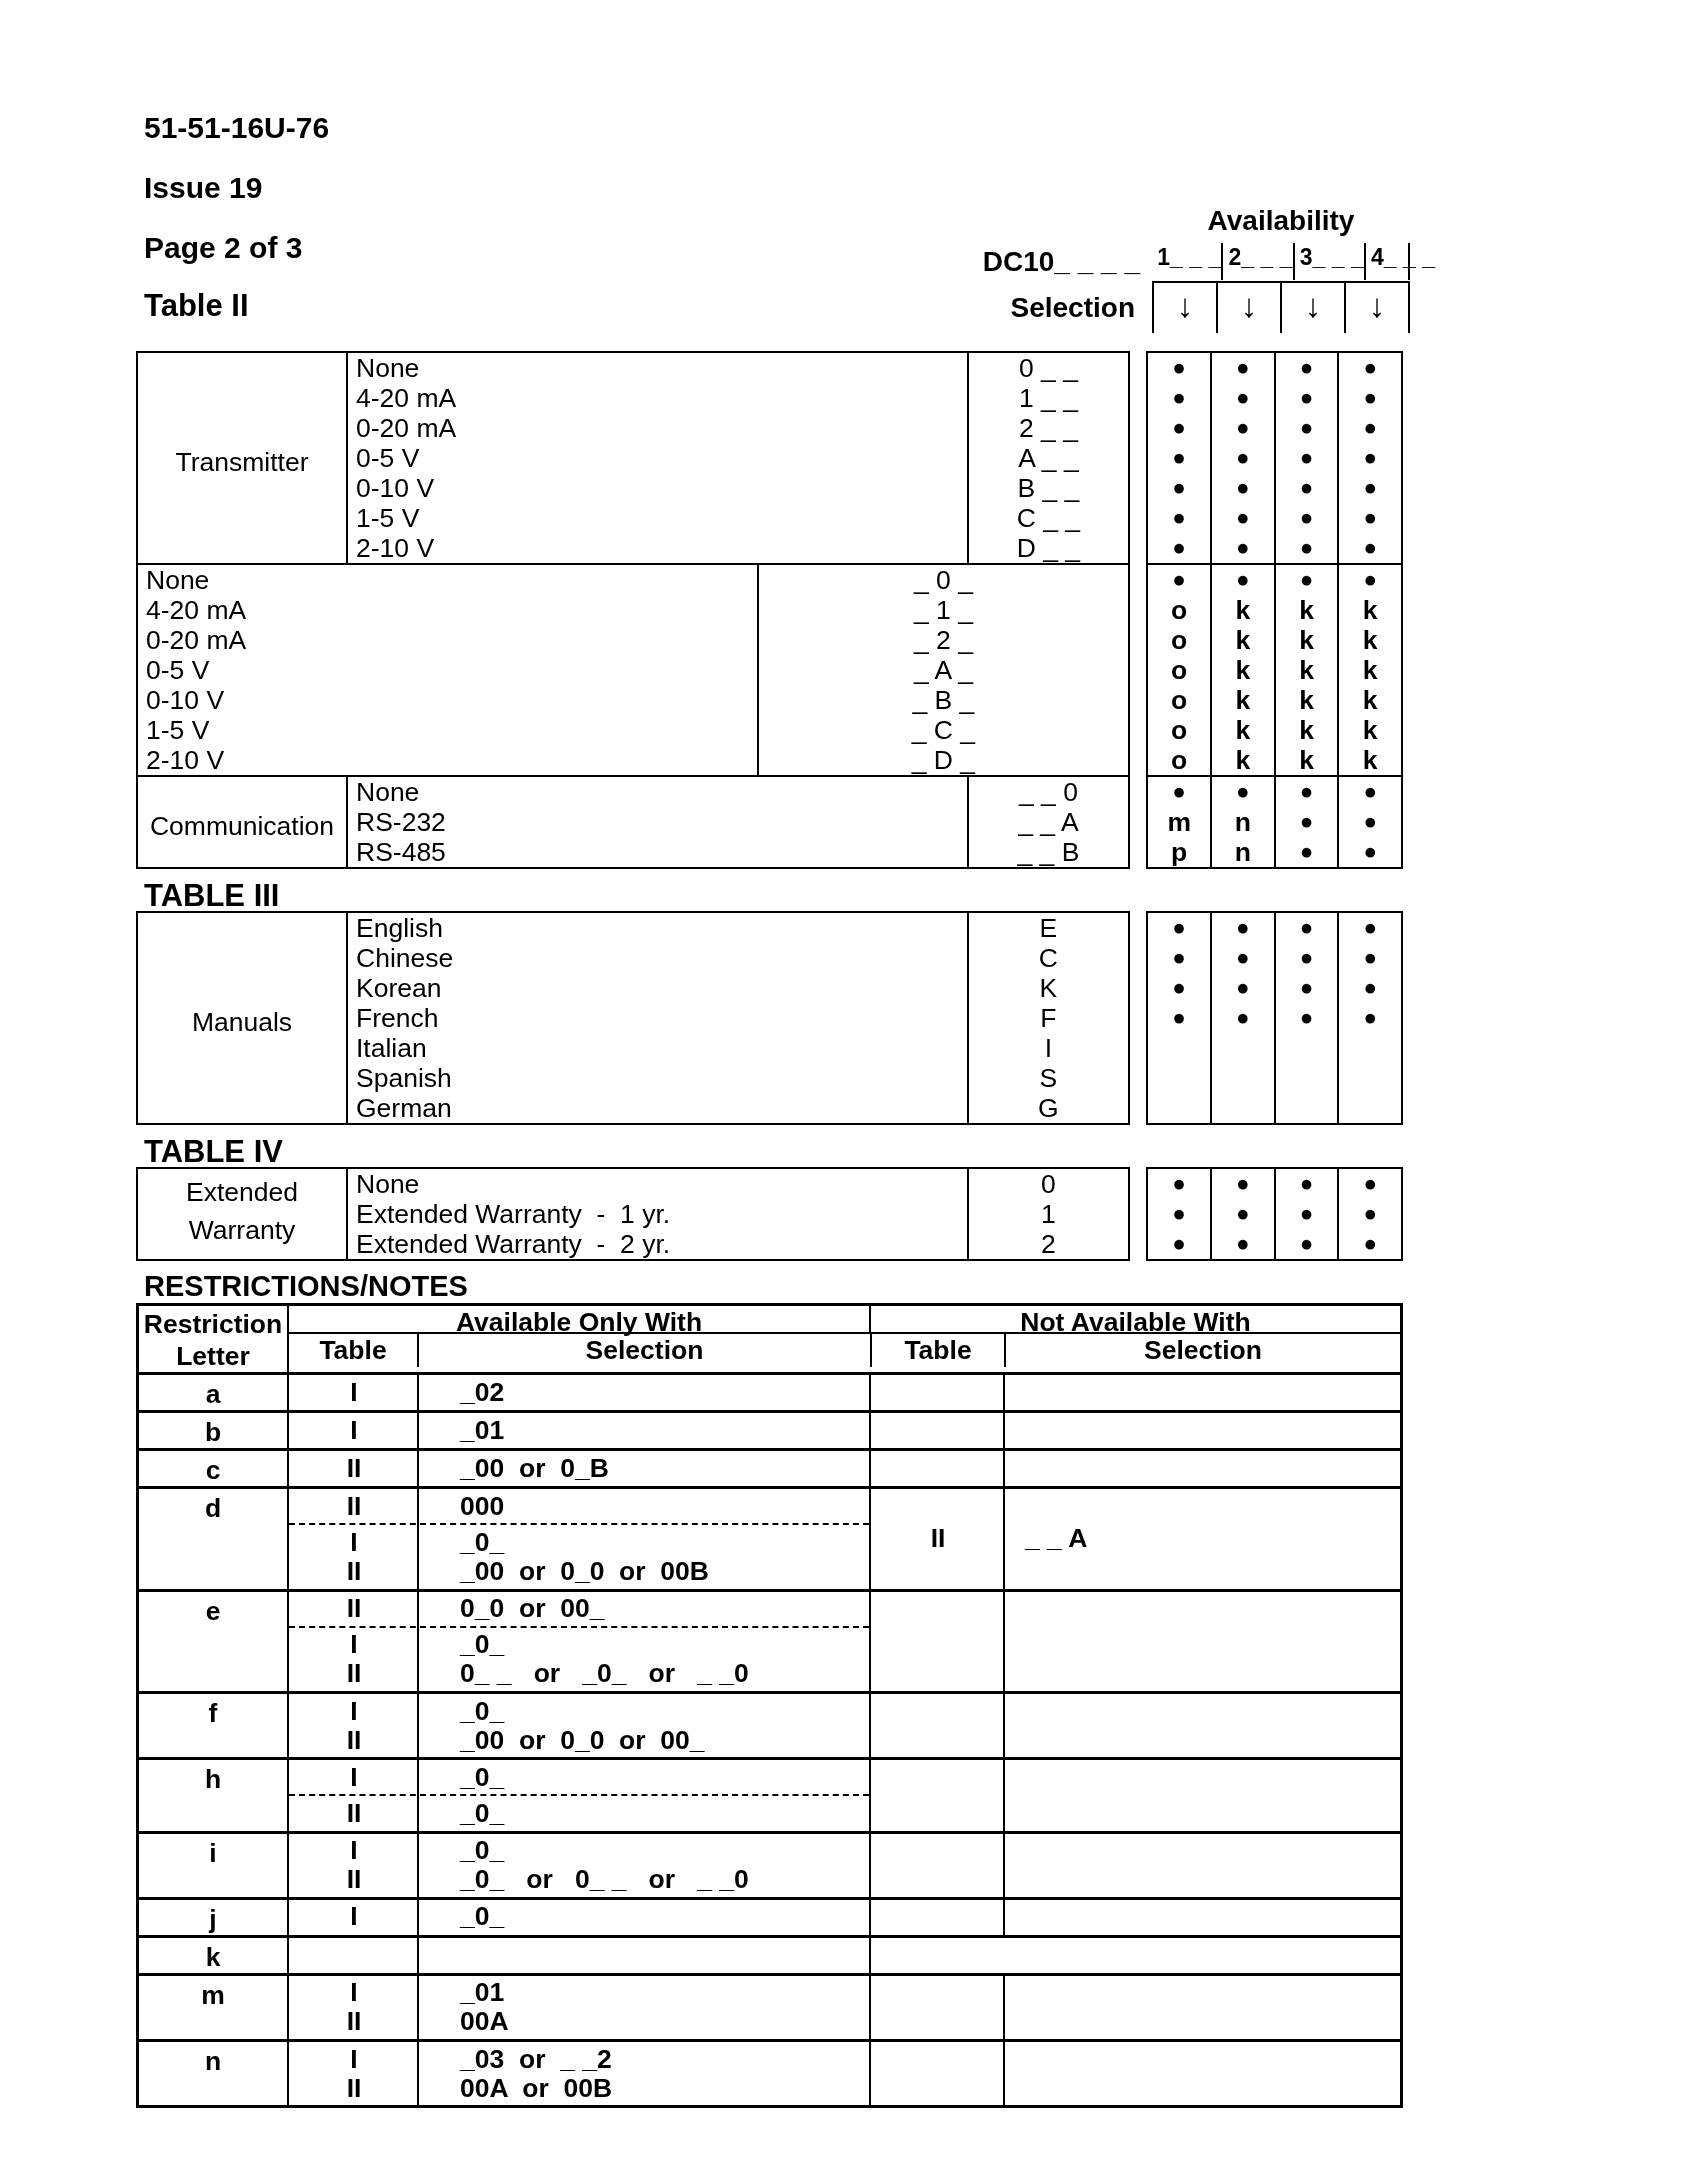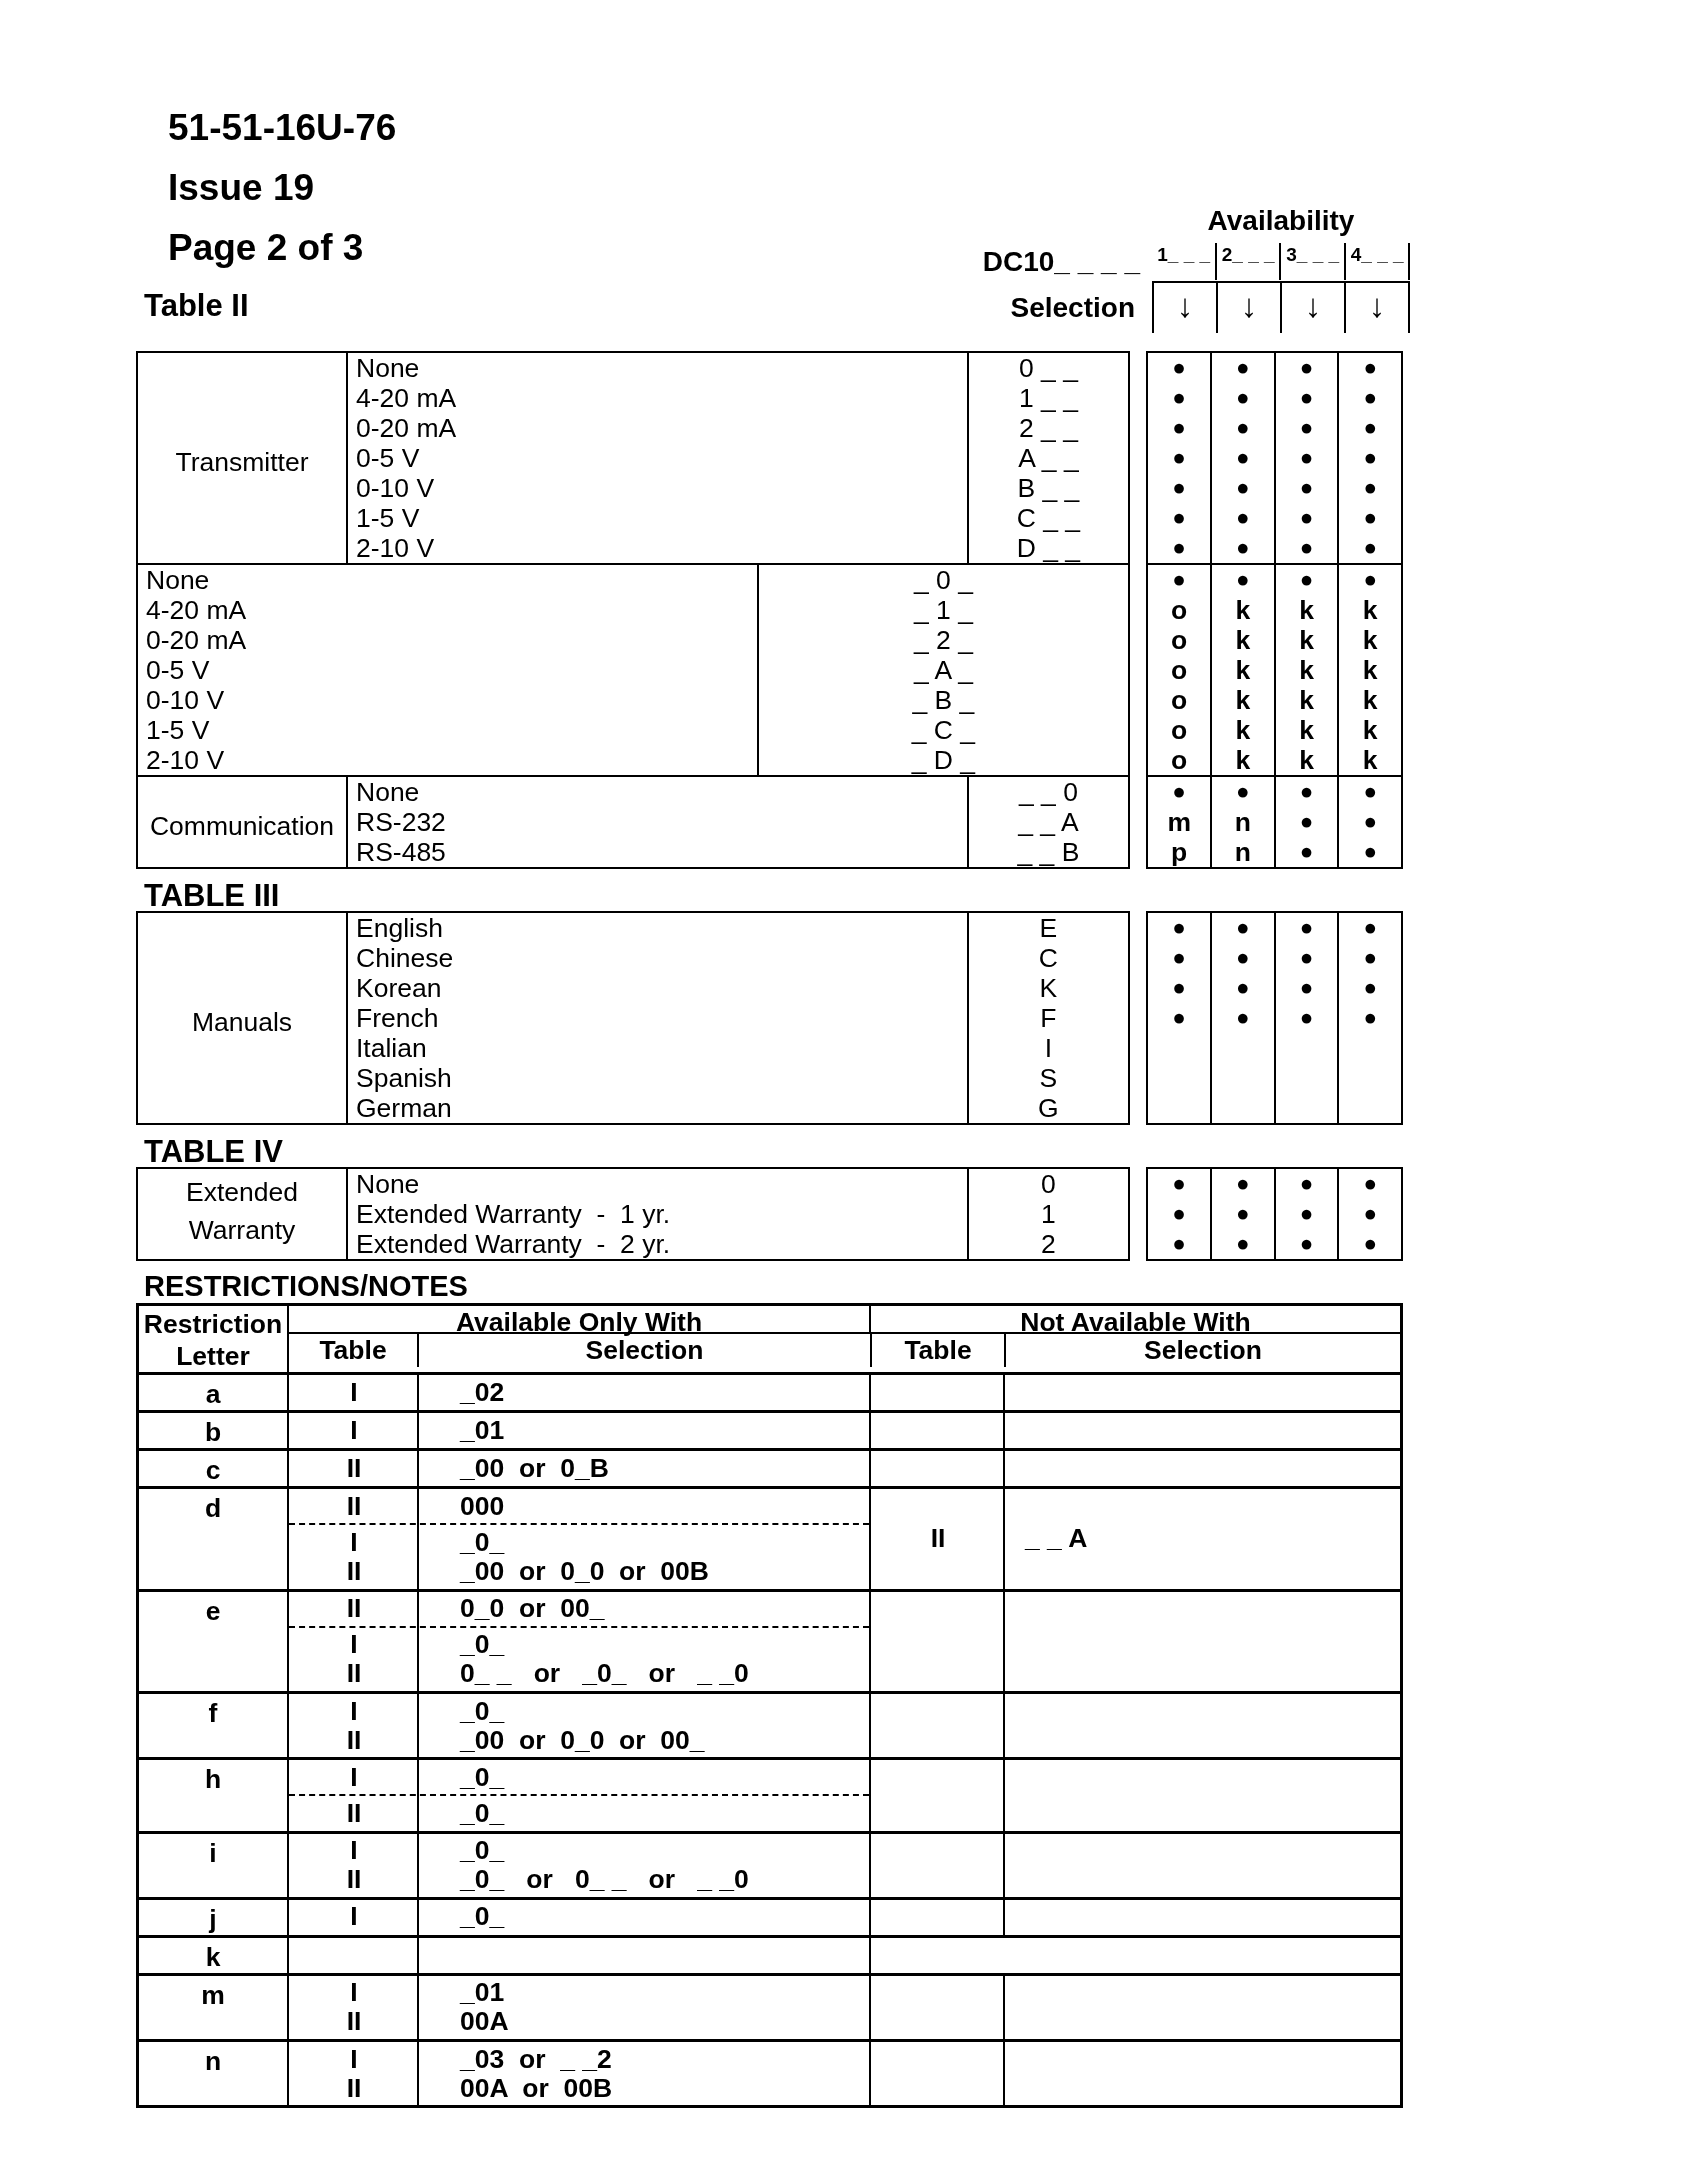--- a/index.html
+++ b/index.html
@@ -2,27 +2,27 @@
 <html style="font-size:10.6px"><head>
 <meta charset="utf-8">
 <style>
   html,body{margin:0;padding:0;background:#fff;}
   .page{width:1687px;height:2183px;background:#fff;color:#000;position:relative;overflow:hidden;
         font-family:"Liberation Sans","DejaVu Sans",sans-serif;font-size:26.5px;}
   *{box-sizing:border-box;}
   .content{position:relative;width:1267px;margin-left:136px;padding-top:351px;}
 
   
-  .doc-header{position:absolute;top:98px;left:8px;font-weight:bold;font-size:37px;line-height:60px;margin-left:24px;}
+  .doc-header{position:absolute;top:98px;left:8px;font-weight:bold;font-size:30px;line-height:60px;}
 
   
   .avail-label{position:absolute;top:205px;left:1016px;width:258px;text-align:center;font-weight:bold;font-size:28px;}
   .dc10{position:absolute;top:246px;right:263px;font-weight:bold;white-space:pre;font-size:28px;}
   .avail-col-labels{position:absolute;top:243px;left:1016px;width:258px;height:37px;display:flex;border-right:2px solid #000;}
-  .avail-col-label{flex:1;padding:1.3px 0 0 5.3px;font-weight:bold;white-space:pre;font-size:19px;}
+  .avail-col-label{flex:1;padding:1.3px 0 0 5.3px;font-weight:bold;white-space:pre;font-size:23px;}
   .avail-col-label.bl{border-left:2px solid #000;}
   .avail-underline{position:absolute;top:281px;left:1016px;width:258px;height:2px;background:#000;}
   .sel-label{position:absolute;top:292px;right:268px;font-weight:bold;font-size:28px;}
   .arrow-row{position:absolute;top:283px;left:1016px;width:258px;height:50px;display:flex;
              border-left:2px solid #000;border-right:2px solid #000;}
   .arrow-cell{flex:1;text-align:center;font-size:33px;padding-top:4px;}
   .arrow-cell.bl{border-left:2px solid #000;}
 
   
   .otable-title{font-weight:bold;font-size:31px;margin:9.3px 0 2.6px 8px;height:30px;}

